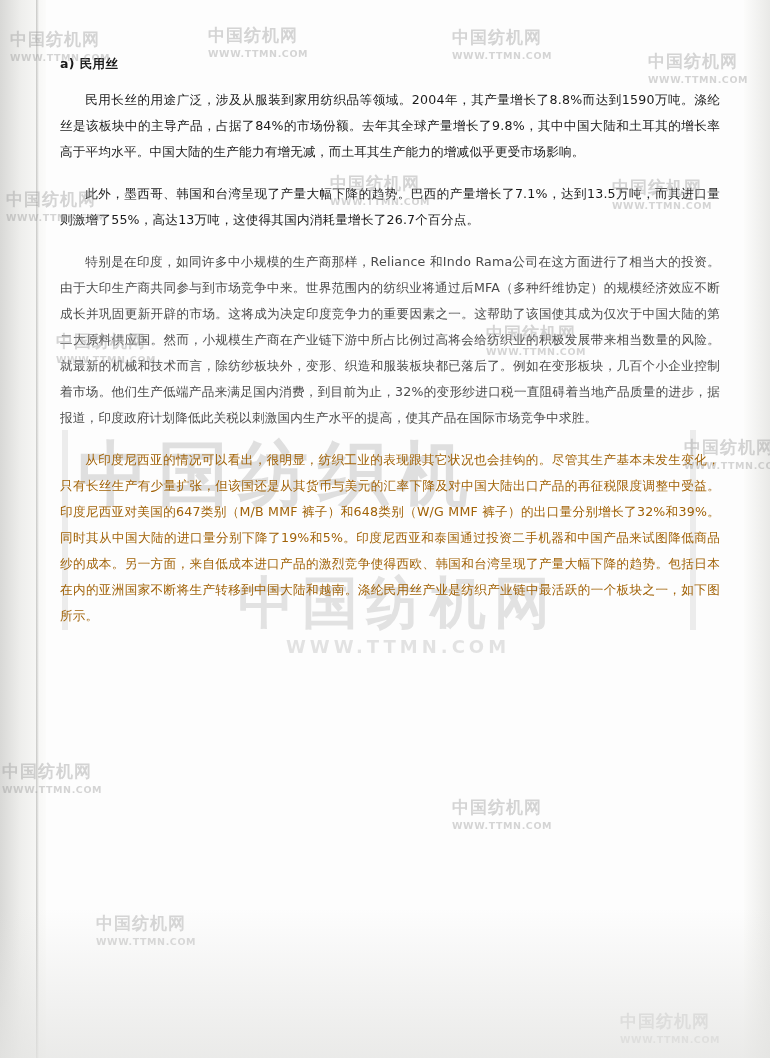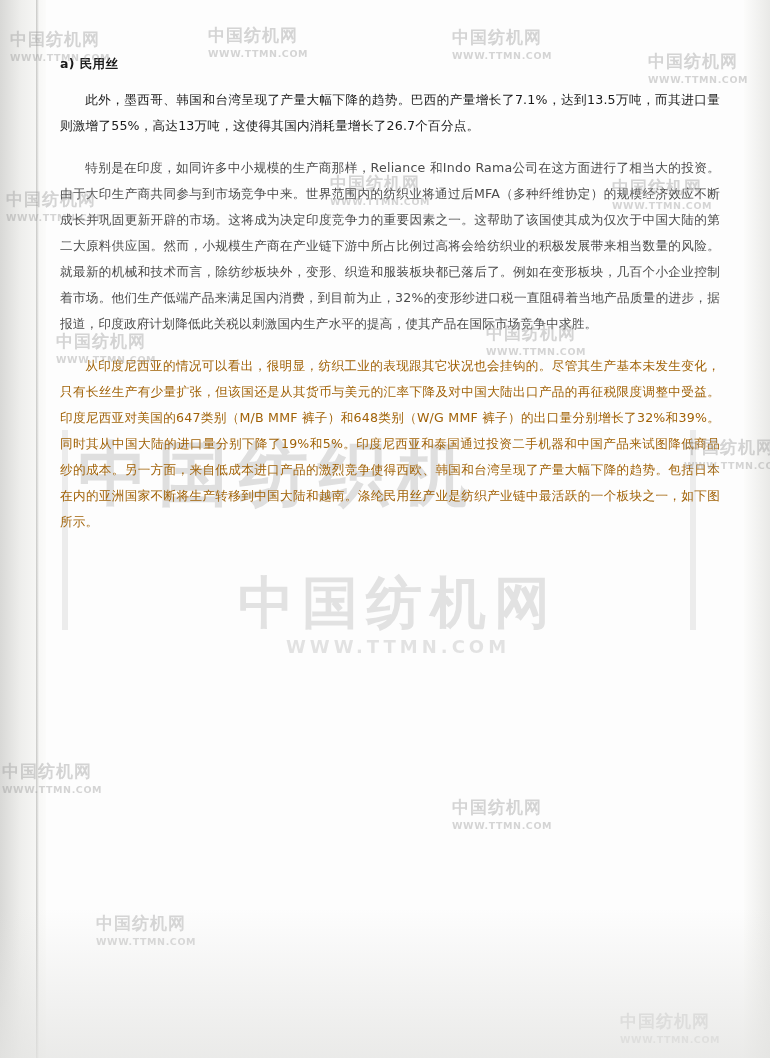--- a/index.html
+++ b/index.html
@@ -156,20 +156,21 @@
   <div class="scan-shade-right"></div>
 
   <div class="wm-ghost-bar" style="left:62px; top:430px; width:6px; height:200px;"></div>
   <div class="wm-ghost-bar" style="left:690px; top:430px; width:6px; height:200px;"></div>
   <div class="wm-big">中国纺织机</div>
   <div class="wm-big-sub">中国纺机网</div>
   <div class="wm-big-url">WWW.TTMN.COM</div>
 
   <div class="doc">
     <div class="heading">a) 民用丝</div>
+    <p class="para">民用长丝的用途广泛，涉及从服装到家用纺织品等领域。2004年，其产量增长了8.8%而达到1590万吨。涤纶丝是该板块中的主导产品，占据了84%的市场份额。去年其全球产量增长了9.8%，其中中国大陆和土耳其的增长率高于平均水平。中国大陆的生产能力有增无减，而土耳其生产能力的增减似乎更受市场影响。</p>
     <p class="para">此外，墨西哥、韩国和台湾呈现了产量大幅下降的趋势。巴西的产量增长了7.1%，达到13.5万吨，而其进口量则激增了55%，高达13万吨，这使得其国内消耗量增长了26.7个百分点。</p>
     <p class="para faded">特别是在印度，如同许多中小规模的生产商那样，Reliance 和Indo Rama公司在这方面进行了相当大的投资。由于大印生产商共同参与到市场竞争中来。世界范围内的纺织业将通过后MFA（多种纤维协定）的规模经济效应不断成长并巩固更新开辟的市场。这将成为决定印度竞争力的重要因素之一。这帮助了该国使其成为仅次于中国大陆的第二大原料供应国。然而，小规模生产商在产业链下游中所占比例过高将会给纺织业的积极发展带来相当数量的风险。就最新的机械和技术而言，除纺纱板块外，变形、织造和服装板块都已落后了。例如在变形板块，几百个小企业控制着市场。他们生产低端产品来满足国内消费，到目前为止，32%的变形纱进口税一直阻碍着当地产品质量的进步，据报道，印度政府计划降低此关税以刺激国内生产水平的提高，使其产品在国际市场竞争中求胜。</p>
     <p class="para faded2">从印度尼西亚的情况可以看出，很明显，纺织工业的表现跟其它状况也会挂钩的。尽管其生产基本未发生变化，只有长丝生产有少量扩张，但该国还是从其货币与美元的汇率下降及对中国大陆出口产品的再征税限度调整中受益。印度尼西亚对美国的647类别（M/B MMF 裤子）和648类别（W/G MMF 裤子）的出口量分别增长了32%和39%。同时其从中国大陆的进口量分别下降了19%和5%。印度尼西亚和泰国通过投资二手机器和中国产品来试图降低商品纱的成本。另一方面，来自低成本进口产品的激烈竞争使得西欧、韩国和台湾呈现了产量大幅下降的趋势。包括日本在内的亚洲国家不断将生产转移到中国大陆和越南。涤纶民用丝产业是纺织产业链中最活跃的一个板块之一，如下图所示。</p>
   </div>
 
   <div id="wm-layer">
       <div class="wm-group" style="left: 10px; top: 28px;">
         <div class="wm-cn">中国纺机网</div>
         <div class="wm-url">WWW.TTMN.COM</div>
       </div>

